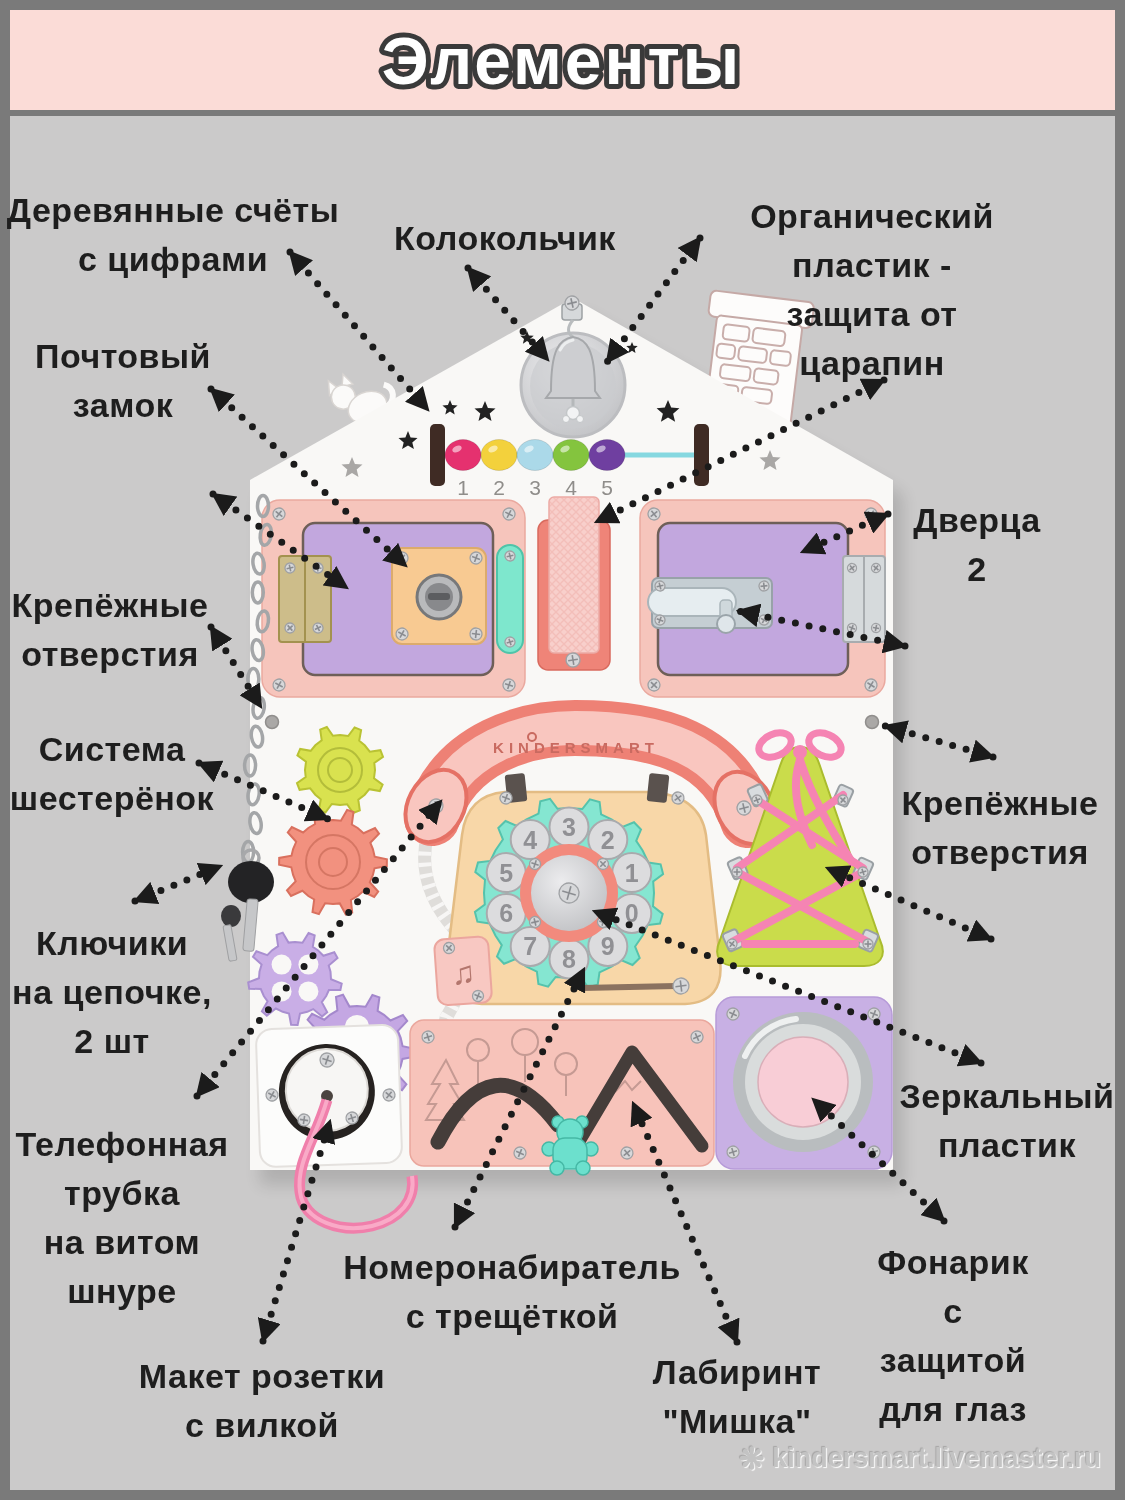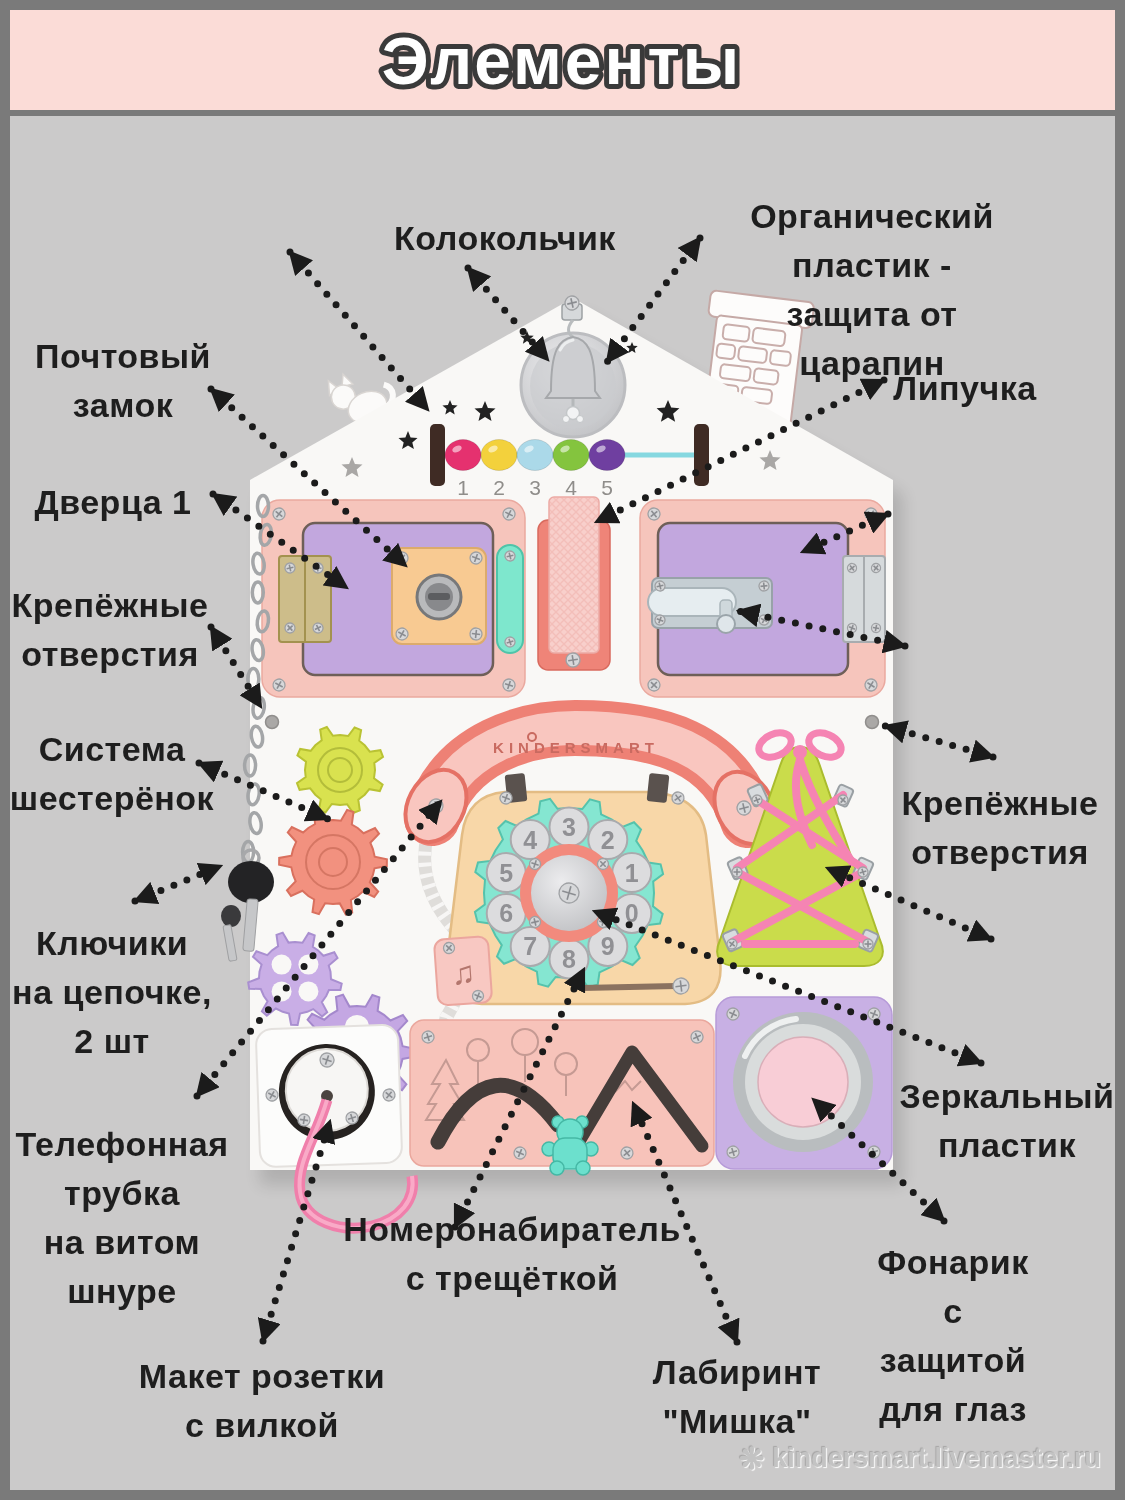--- a/index.html
+++ b/index.html
@@ -652,43 +652,44 @@
         <line x1="991" y1="939" x2="827" y2="868" stroke="#1b1b1b" stroke-width="7" stroke-linecap="round" stroke-dasharray="0 14" marker-start="url(#ah)" marker-end="url(#ah)"></line>
         <line x1="981" y1="1063" x2="594" y2="911" stroke="#1b1b1b" stroke-width="7" stroke-linecap="round" stroke-dasharray="0 14" marker-start="url(#ah)" marker-end="url(#ah)"></line>
         <line x1="944" y1="1221" x2="813" y2="1099" stroke="#1b1b1b" stroke-width="7" stroke-linecap="round" stroke-dasharray="0 14" marker-start="url(#ah)" marker-end="url(#ah)"></line>
         <line x1="197" y1="1096" x2="441" y2="801" stroke="#1b1b1b" stroke-width="7" stroke-linecap="round" stroke-dasharray="0 14" marker-start="url(#ah)" marker-end="url(#ah)"></line>
         <line x1="263" y1="1341" x2="330" y2="1121" stroke="#1b1b1b" stroke-width="7" stroke-linecap="round" stroke-dasharray="0 14" marker-start="url(#ah)" marker-end="url(#ah)"></line>
         <line x1="455" y1="1227" x2="584" y2="969" stroke="#1b1b1b" stroke-width="7" stroke-linecap="round" stroke-dasharray="0 14" marker-start="url(#ah)" marker-end="url(#ah)"></line>
         <line x1="737" y1="1342" x2="633" y2="1103" stroke="#1b1b1b" stroke-width="7" stroke-linecap="round" stroke-dasharray="0 14" marker-start="url(#ah)" marker-end="url(#ah)"></line>
       </g>
   </svg>
 
+  <div class="label" style="left:173px;top:186px">Деревянные счёты
+с цифрами</div>
   <div class="label" style="left:505px;top:214px">Колокольчик</div>
   <div class="label" style="left:872px;top:192px">Органический пластик -
 защита от царапин</div>
   <div class="label" style="left:123px;top:332px">Почтовый
 замок</div>
-  <div class="label" style="left:965px;top:364px">Липучка</div>
-  <div class="label" style="left:113px;top:478px">Дверца 1</div>
+  <div class="label" style="left:977px;top:496px">Дверца 2</div>
   <div class="label" style="left:110px;top:581px">Крепёжные
 отверстия</div>
   <div class="label" style="left:112px;top:725px">Система
 шестерёнок</div>
   <div class="label" style="left:1000px;top:779px">Крепёжные
 отверстия</div>
   <div class="label" style="left:112px;top:919px">Ключики
 на цепочке,
 2 шт</div>
   <div class="label" style="left:1007px;top:1072px">Зеркальный
 пластик</div>
   <div class="label" style="left:122px;top:1120px">Телефонная
 трубка
 на витом
 шнуре</div>
-  <div class="label" style="left:512px;top:1205px">Номеронабиратель
+  <div class="label" style="left:512px;top:1243px">Номеронабиратель
 с трещёткой</div>
   <div class="label" style="left:262px;top:1352px">Макет розетки
 с вилкой</div>
   <div class="label" style="left:953px;top:1238px">Фонарик
 с защитой
 для глаз</div>
   <div class="label" style="left:737px;top:1348px">Лабиринт
 "Мишка"</div>
 
   <div class="watermark">

